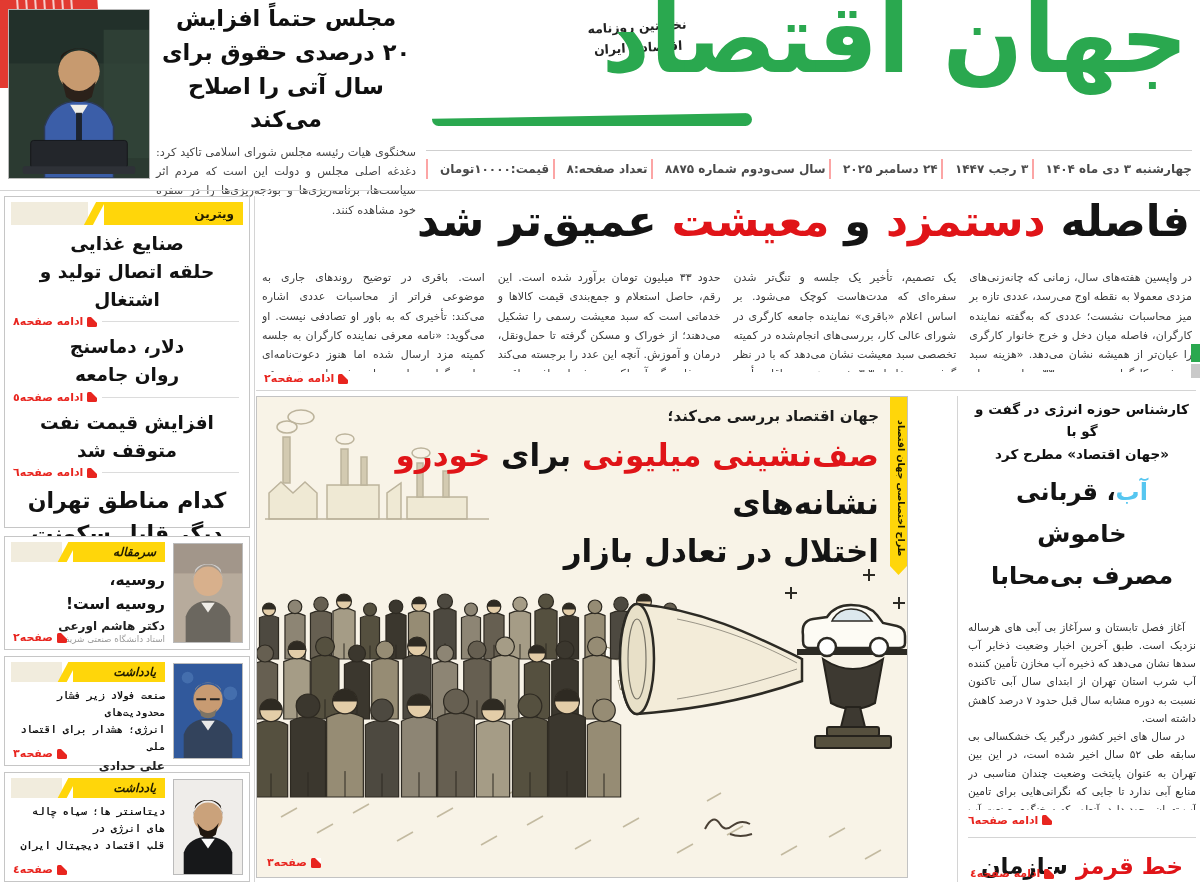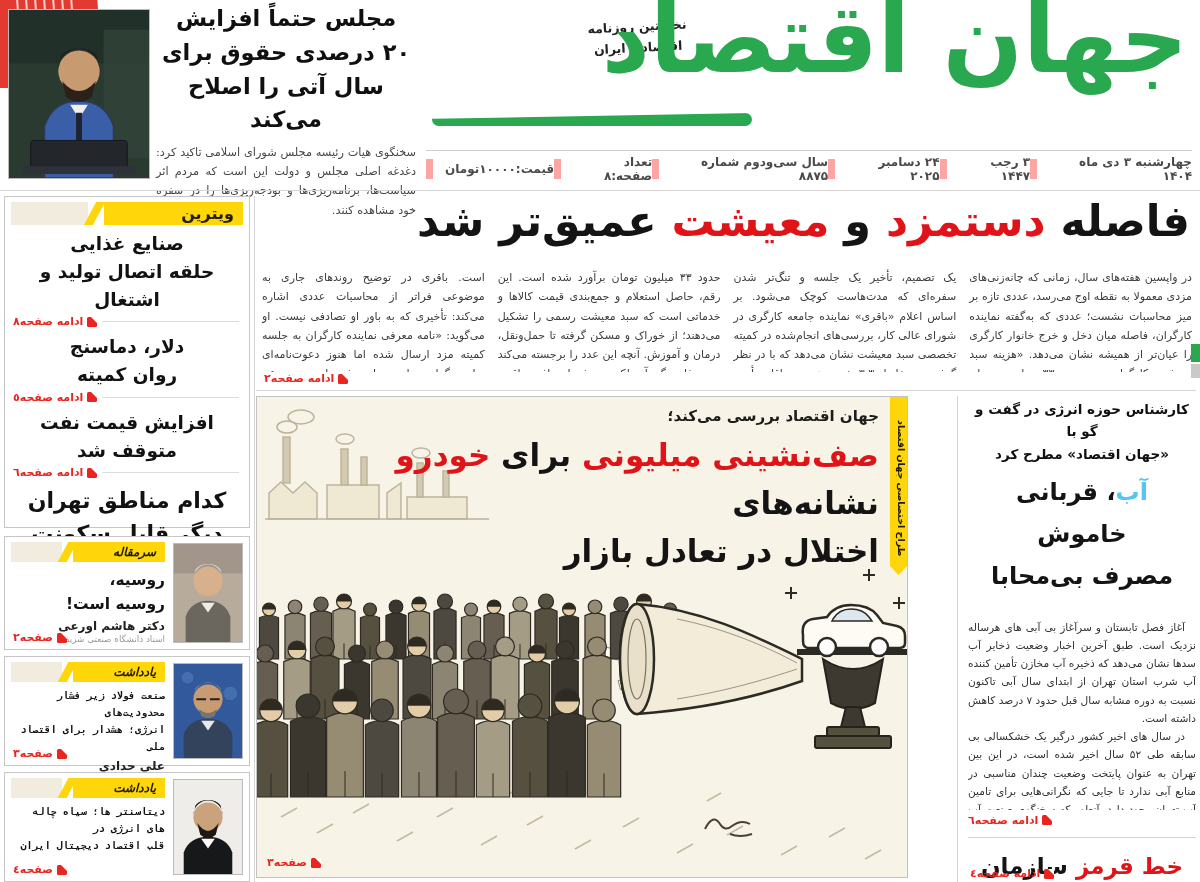--- a/index.html
+++ b/index.html
@@ -40,21 +40,21 @@
   .logo{position:absolute;right:12px;top:-16px;font-size:94px;font-weight:bold;color:var(--green);
     letter-spacing:-3px;transform:scaleY(1.02);white-space:nowrap;}
   .logo-tail{position:absolute;left:12px;top:113px;width:320px;height:13px;background:var(--green);
     border-radius:7px;clip-path:polygon(0 45%,100% 0,100% 100%,0 100%);}
   .tagline{position:absolute;left:168px;top:16px;font-size:12.5px;font-weight:bold;color:#222;
     text-align:center;line-height:1.7;transform:rotate(-3deg);}
 
   
   #dateline{position:absolute;left:426px;top:150px;width:766px;height:36px;border-top:1px solid #cfcfcf;
     display:flex;justify-content:space-between;align-items:center;font-size:12px;font-weight:bold;color:#4a4a4a;}
-  .dl-item{display:flex;align-items:center;border-left:7px solid #fca5a5;padding-left:12px;height:20px;text-align:right;}
+  .dl-item{display:flex;align-items:center;border-left:2px solid #fca5a5;padding-left:12px;height:20px;text-align:right;}
 
   
   #lead-headline{position:absolute;left:430px;top:196px;width:760px;height:64px;
     font-size:43px;font-weight:bold;text-align:center;color:var(--ink);letter-spacing:-1px;white-space:nowrap;}
   #lead-cols{position:absolute;left:262px;top:268px;width:930px;height:104px;overflow:hidden;
     display:flex;gap:13px;}
   .lcol{flex:1;font-size:11px;line-height:1.75;color:var(--body);text-align:justify;}
   #lead-continue{position:absolute;left:264px;top:372px;}
 
   
@@ -81,21 +81,21 @@
 
   
   #sidebar{position:absolute;left:2px;top:196px;width:252px;height:686px;}
   .side-box{position:absolute;left:2px;right:4px;border:1px solid #c6c6c6;background:#fff;}
   #vitrine{top:0;height:332px;}
   #editorial{top:340px;height:114px;}
   #note1{top:460px;height:110px;}
   #note2{top:576px;height:110px;}
   .ybar{position:relative;height:23px;margin:5px 6px 0 6px;display:flex;align-items:center;
     background:linear-gradient(to left,var(--yellow) 0 60%,#ffffff 60% 67%,#f1ecdd 67% 100%);
-    font-size:16px;font-weight:bold;color:#221d00;padding-right:9px;}
+    font-size:12px;font-weight:bold;color:#221d00;padding-right:9px;}
   .ybar::after{content:"";position:absolute;left:34%;top:0;width:9px;height:100%;background:var(--yellow);transform:skewX(-28deg);}
   .v-item{padding:5px 6px 0 6px;}
   .v-title{font-size:18.5px;font-weight:bold;color:#121212;text-align:center;line-height:1.5;}
   .v-title.small{font-size:22px;}
   .item-foot{display:flex;align-items:center;gap:5px;padding:2px 4px 0 2px;}
   .item-foot .frule{flex:1;border-top:1px solid #dcdcdc;height:1px;}
   .abox .photo{position:absolute;right:6px;top:6px;width:70px;overflow:hidden;border:1px solid #bbb;}
   #editorial .photo{height:100px;} #note1 .photo{height:96px;} #note2 .photo{height:96px;}
   .ab-text{position:absolute;left:6px;right:84px;top:0;bottom:0;}
   .ab-text .ybar{margin:5px 0 0 0;height:20px;font-size:12px;font-style:italic;}
@@ -518,21 +518,21 @@
           <span class="clink">
             <span class="curl"></span>
             <span>ادامه صفحه۸</span>
           </span>
         </div>
       </div>
 
       <div class="v-item">
         <div class="v-title">
           <div>دلار، دماسنج</div>
-          <div>روان کمیته</div>
+          <div>روان جامعه</div>
         </div>
         <div class="item-foot">
           <div class="frule"></div>
           <span class="clink">
             <span class="curl"></span>
             <span>ادامه صفحه٥</span>
           </span>
         </div>
       </div>
 

